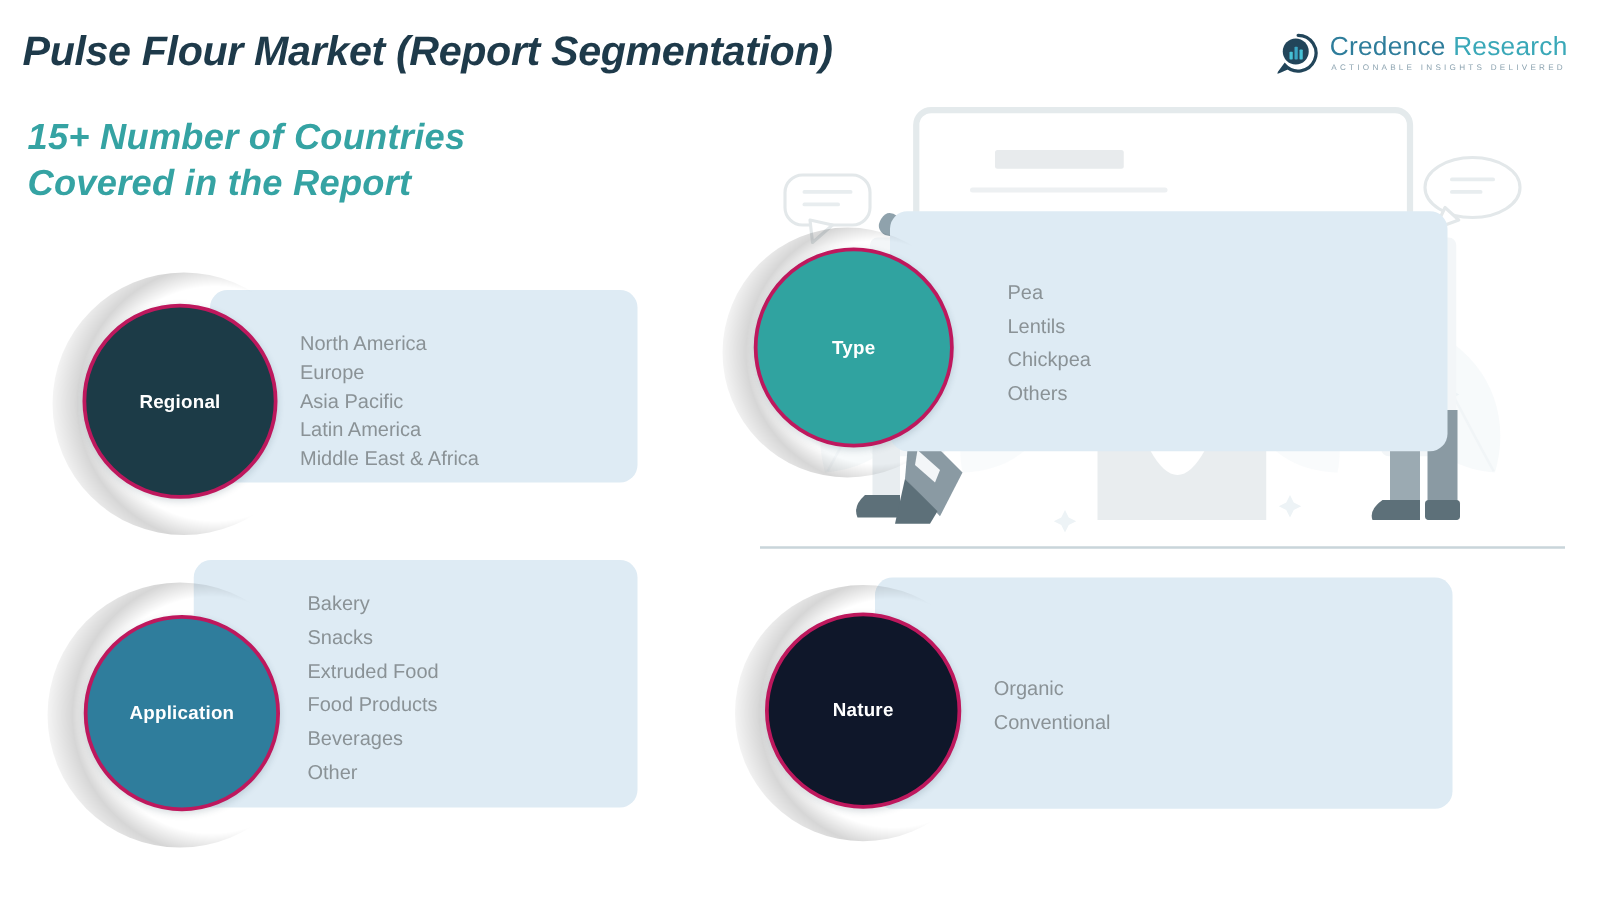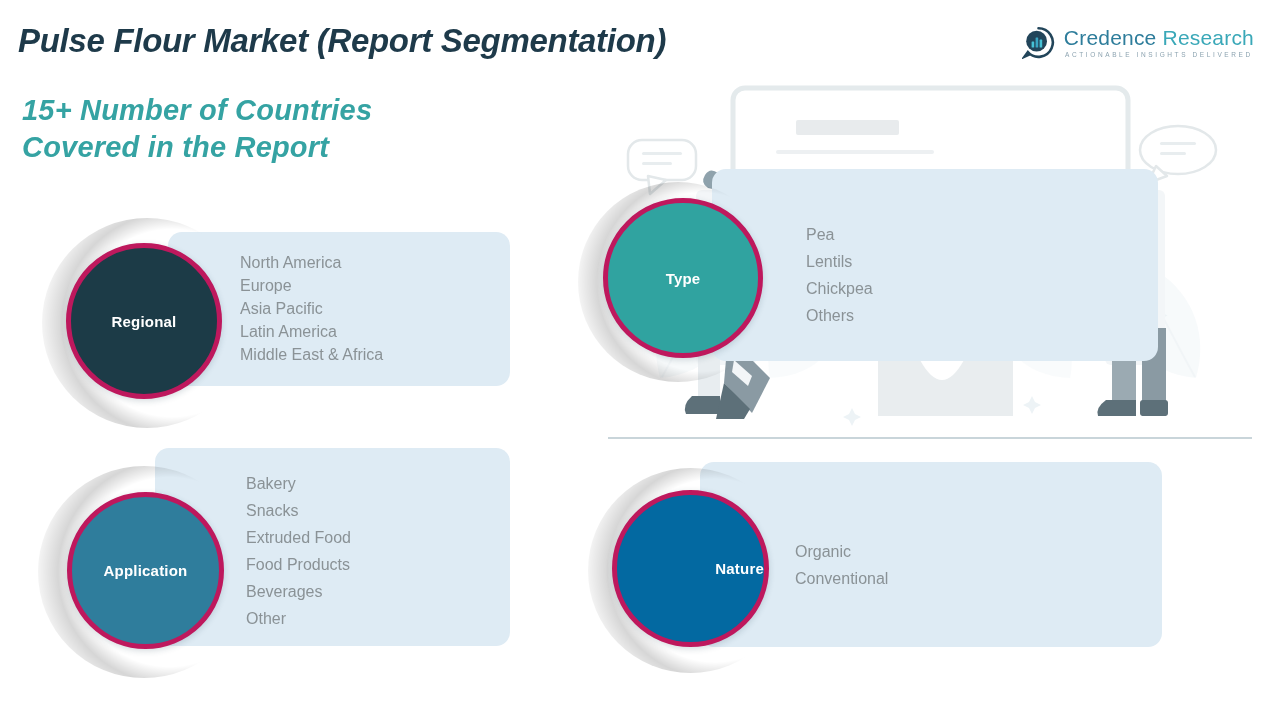--- a/index.html
+++ b/index.html
@@ -42,21 +42,21 @@
   .panel {
     position:absolute; background:#DEEBF4; border-radius:14px;
   }
   .halo {
     position:absolute; border-radius:50%;
     background:radial-gradient(circle at 62% 50%, rgba(255,255,255,0) 56%, rgba(0,0,0,0.16) 66%, rgba(0,0,0,0.0) 82%);
     filter:blur(0.4px);
   }
   .disc {
     position:absolute; border-radius:50%;
-    border:5px solid #be185d;
+    border:3px solid #be185d;
     display:flex; align-items:center; justify-content:center;
     box-shadow:0 2px 6px rgba(30,60,80,0.18);
   }
   .disc span {
     color:#ffffff; font-weight:bold; letter-spacing:0.2px;
     font-size:15px; text-align:center;
   }
   .items {
     position:absolute; color:#8A9296; font-size:16px;
   }
@@ -164,21 +164,21 @@
       <div class="logo-tag">Actionable Insights Delivered</div>
     </div>
   </div>
 
   <div class="card">
     <div class="panel" style="left:168px; top:232px; width:342px; height:154px;"></div>
     <div class="halo" style="left:42px; top:218px; width:210px; height:210px;"></div>
     <div class="disc" style="left:66px; top:243px; width:156px; height:156px; background:#1C3B47;">
       <span>Regional</span>
     </div>
-    <div class="items" style="left:240px; top:251px; line-height:23px;">
+    <div class="items" style="left:240px; top:264px; line-height:23px;">
       <div>North America</div>
       <div>Europe</div>
       <div>Asia Pacific</div>
       <div>Latin America</div>
       <div>Middle East &amp; Africa</div>
     </div>
   </div>
 
   <div class="card">
     <div class="panel" style="left:155px; top:448px; width:355px; height:198px;"></div>
@@ -206,21 +206,21 @@
       <div>Pea</div>
       <div>Lentils</div>
       <div>Chickpea</div>
       <div>Others</div>
     </div>
   </div>
 
   <div class="card">
     <div class="panel" style="left:700px; top:462px; width:462px; height:185px;"></div>
     <div class="halo" style="left:588px; top:468px; width:205px; height:205px;"></div>
-    <div class="disc" style="left:612px; top:490px; width:157px; height:157px; background:#0369a1;justify-content:flex-end;">
+    <div class="disc" style="left:612px; top:490px; width:157px; height:157px; background:#0f172a;">
       <span>Nature</span>
     </div>
     <div class="items" style="left:795px; top:538px; line-height:27px;">
       <div>Organic</div>
       <div>Conventional</div>
     </div>
   </div>
 
 </div>
 

